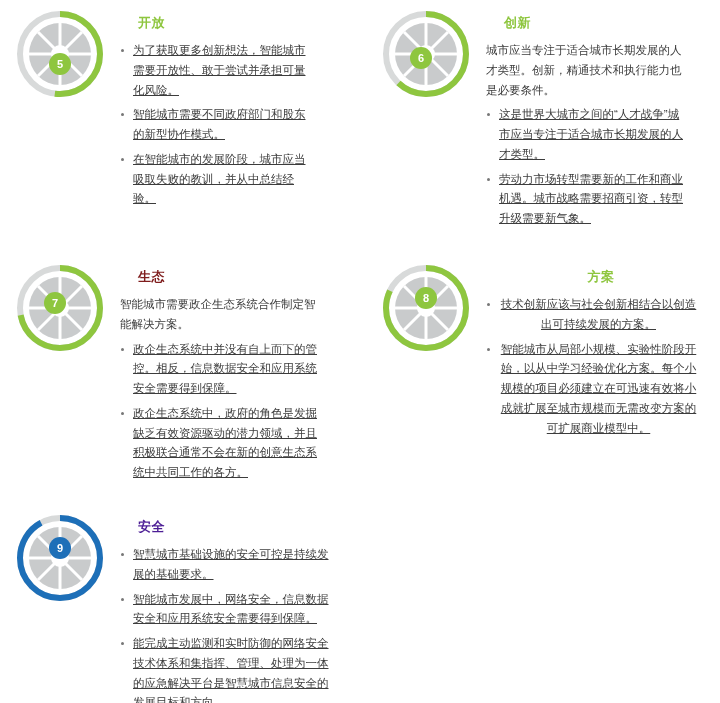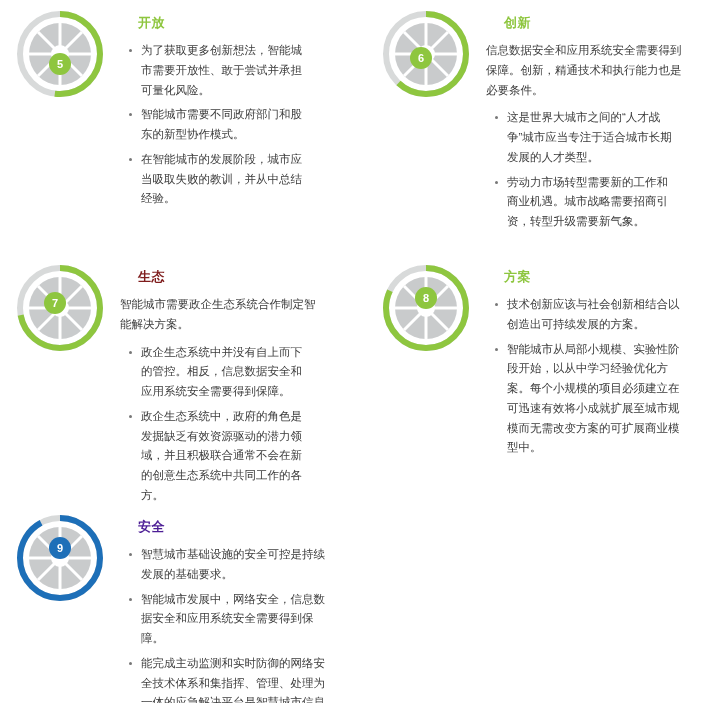--- a/index.html
+++ b/index.html
@@ -54,22 +54,23 @@
     letter-spacing: 0.5px;
   }
   .lead {
     font-size: 11.5px;
     line-height: 1.72;
     margin: 0 0 5px 0;
     color: #3c3c3c;
   }
   ul.points {
     list-style: none;
-    margin: 8px;
+    margin: 0;
     padding: 0;
+    text-decoration: underline;
   }
   ul.points li {
     position: relative;
     font-size: 11.5px;
     line-height: 1.72;
     padding-left: 13px;
     margin-bottom: 5px;
     color: #3c3c3c;
   }
   ul.points li::before {
@@ -84,21 +85,21 @@
   }
   
   #b1 { left: 14px;  top: 8px;   width: 300px; }
   #b2 { left: 380px; top: 8px;   width: 310px; }
   #b3 { left: 14px;  top: 262px; width: 310px; }
   #b4 { left: 380px; top: 262px; width: 320px; }
   #b5 { left: 14px;  top: 512px; width: 320px; }
   #b1 .content { width: 190px; }
   #b2 .content { width: 200px; }
   #b3 .content { width: 200px; }
-  #b4 .content { width: 212px; }
+  #b4 .content { width: 212px; text-align: center; }
   #b5 .content { width: 216px; }
 </style>
 </head>
 <body>
 
 <div class="canvas">
 
   <div class="block" id="b1">
     <div class="badge-wrap">
       <svg width="92" height="92" viewBox="0 0 92 92">
@@ -146,21 +147,21 @@
           <line x1="46" y1="46" x2="24" y2="68"></line>
           <line x1="46" y1="46" x2="15" y2="46"></line>
           <line x1="46" y1="46" x2="24" y2="24"></line>
         </g>
         <circle cx="41" cy="50" r="11" fill="#8ec63f"></circle>
       </svg>
       <div class="num" style="left:31px; top:40px;">6</div>
     </div>
     <div class="content">
       <p class="title" style="color:#8ec63f">创新</p>
-      <p class="lead">信息数据安全和应用系统安全需要得到保障。创新，精通技术和执行能力也是必要条件。</p>
+      <p class="lead">城市应当专注于适合城市长期发展的人才类型。创新，精通技术和执行能力也是必要条件。</p>
       <ul class="points">
         <li>这是世界大城市之间的“人才战争”城市应当专注于适合城市长期发展的人才类型。</li>
         <li>劳动力市场转型需要新的工作和商业机遇。城市战略需要招商引资，转型升级需要新气象。</li>
       </ul>
     </div>
   </div>
 
   <div class="block" id="b3">
     <div class="badge-wrap">
       <svg width="92" height="92" viewBox="0 0 92 92">

